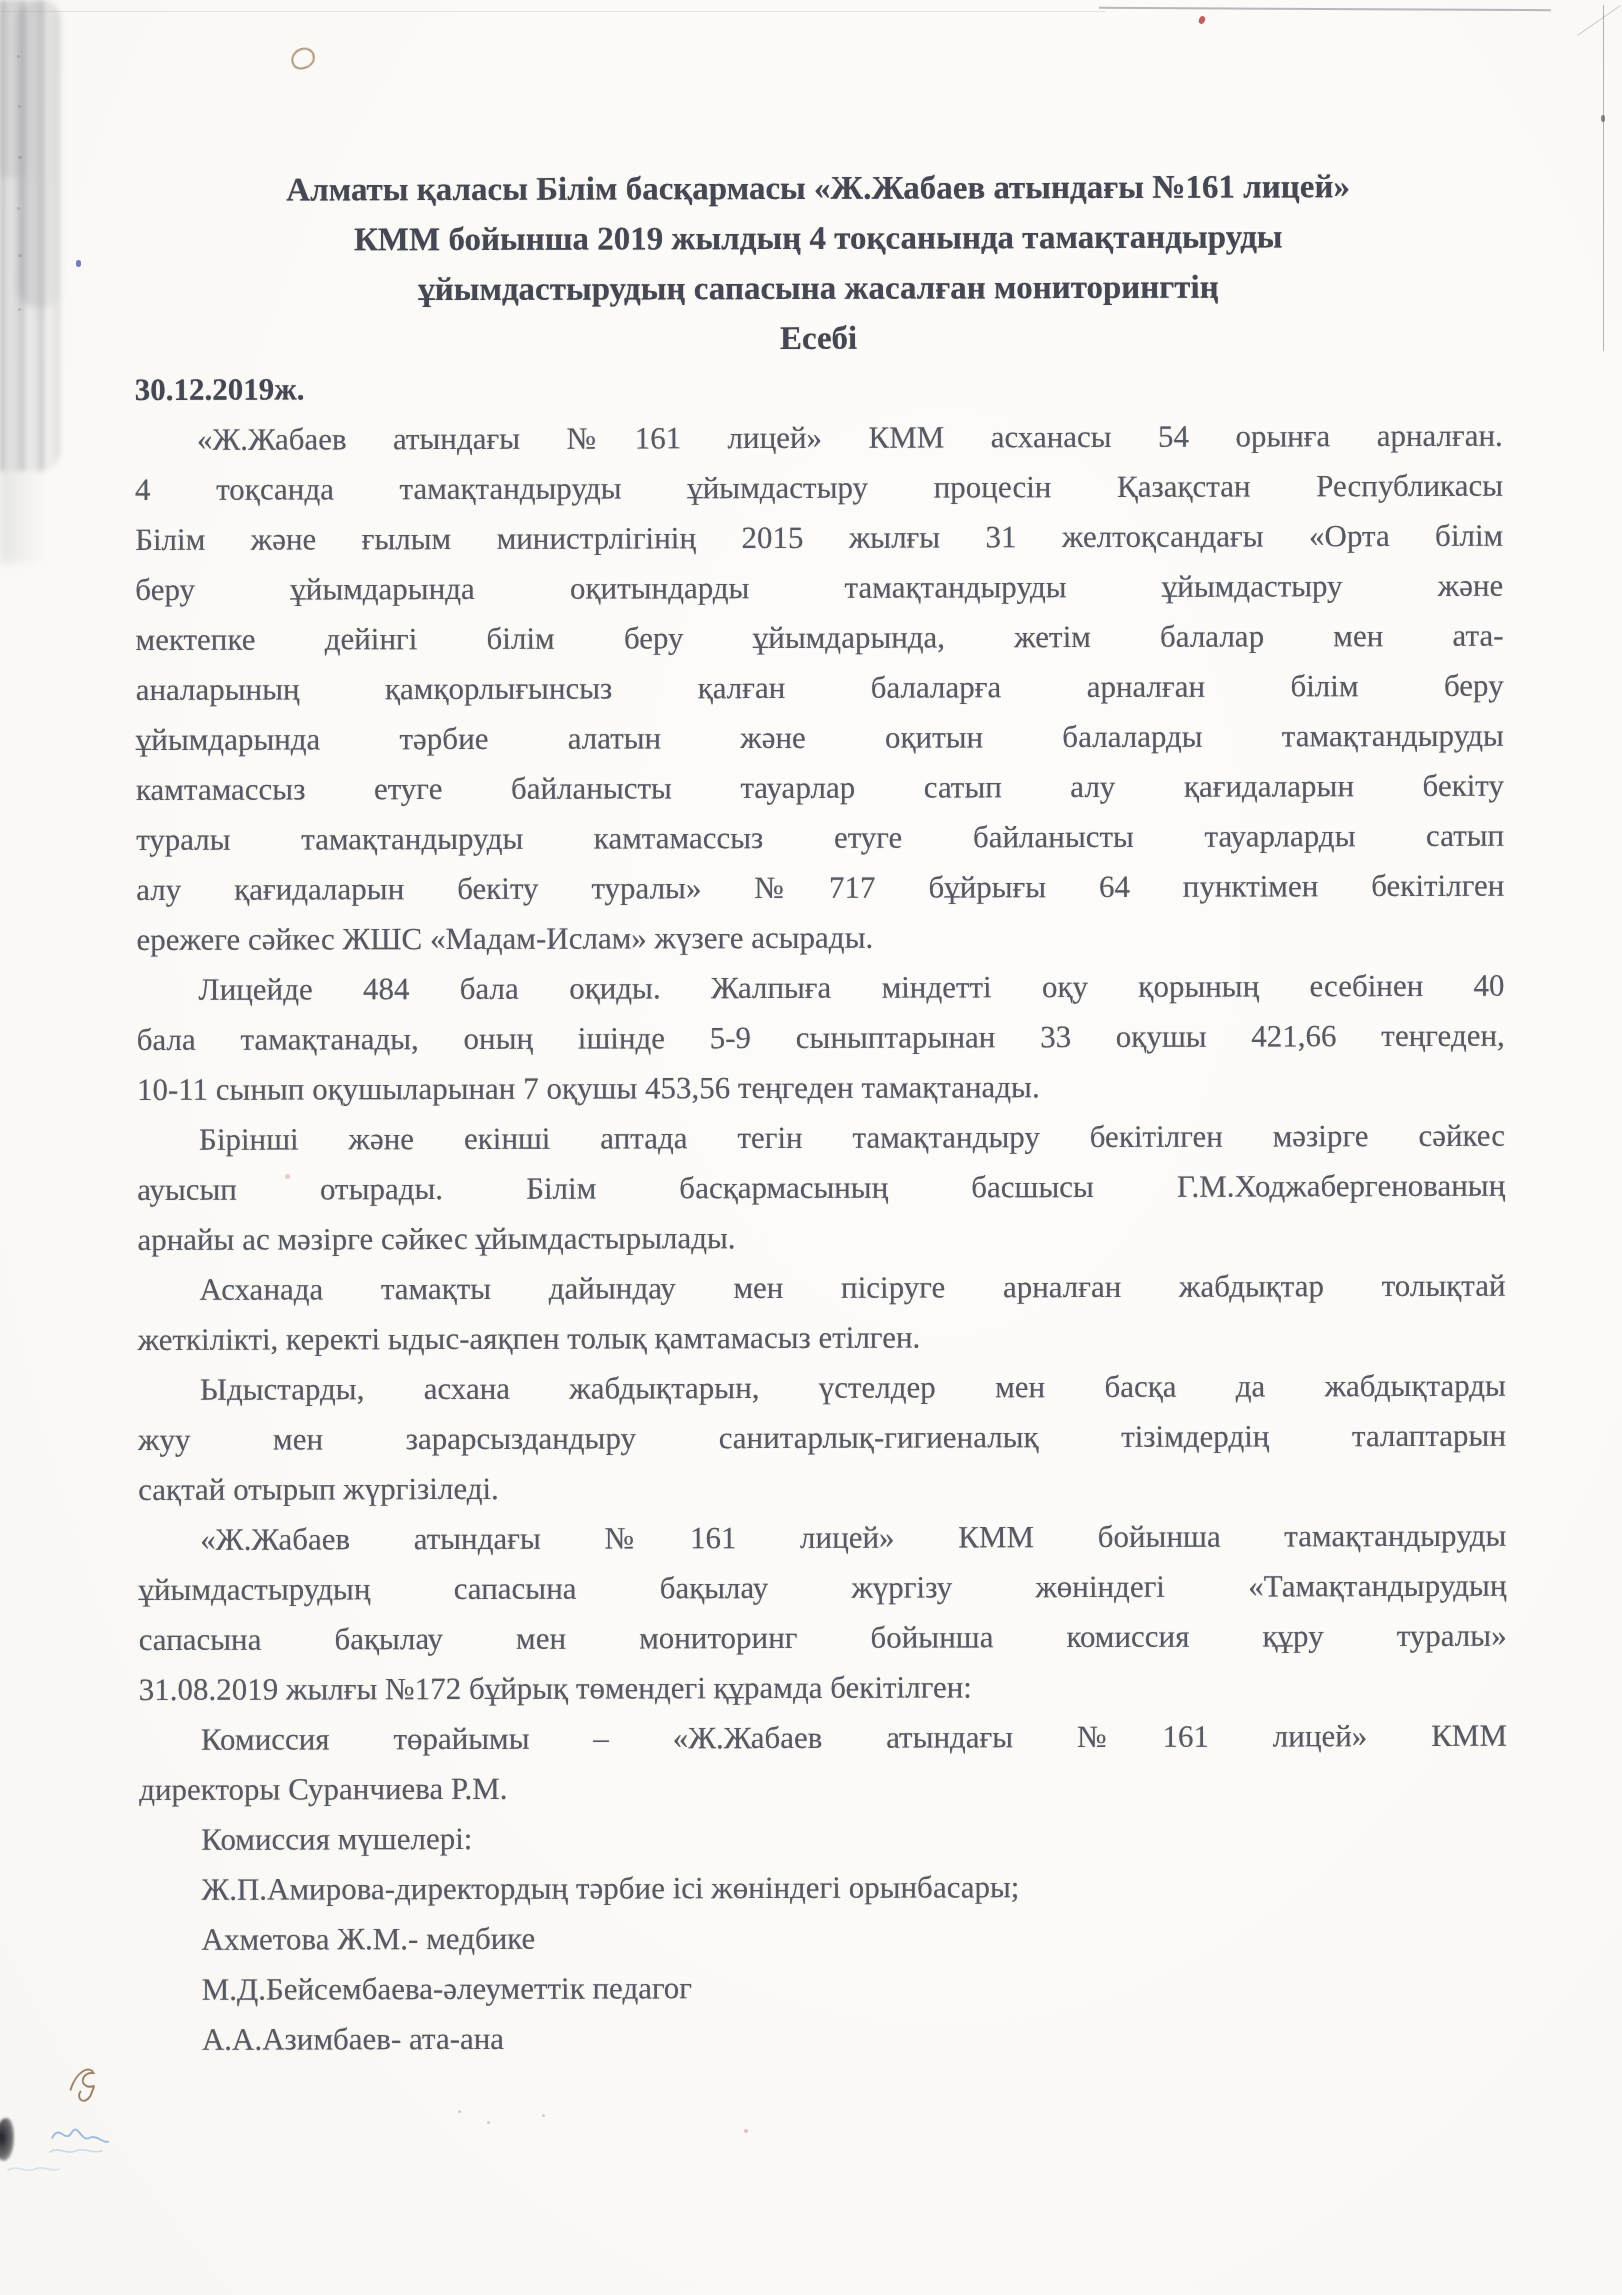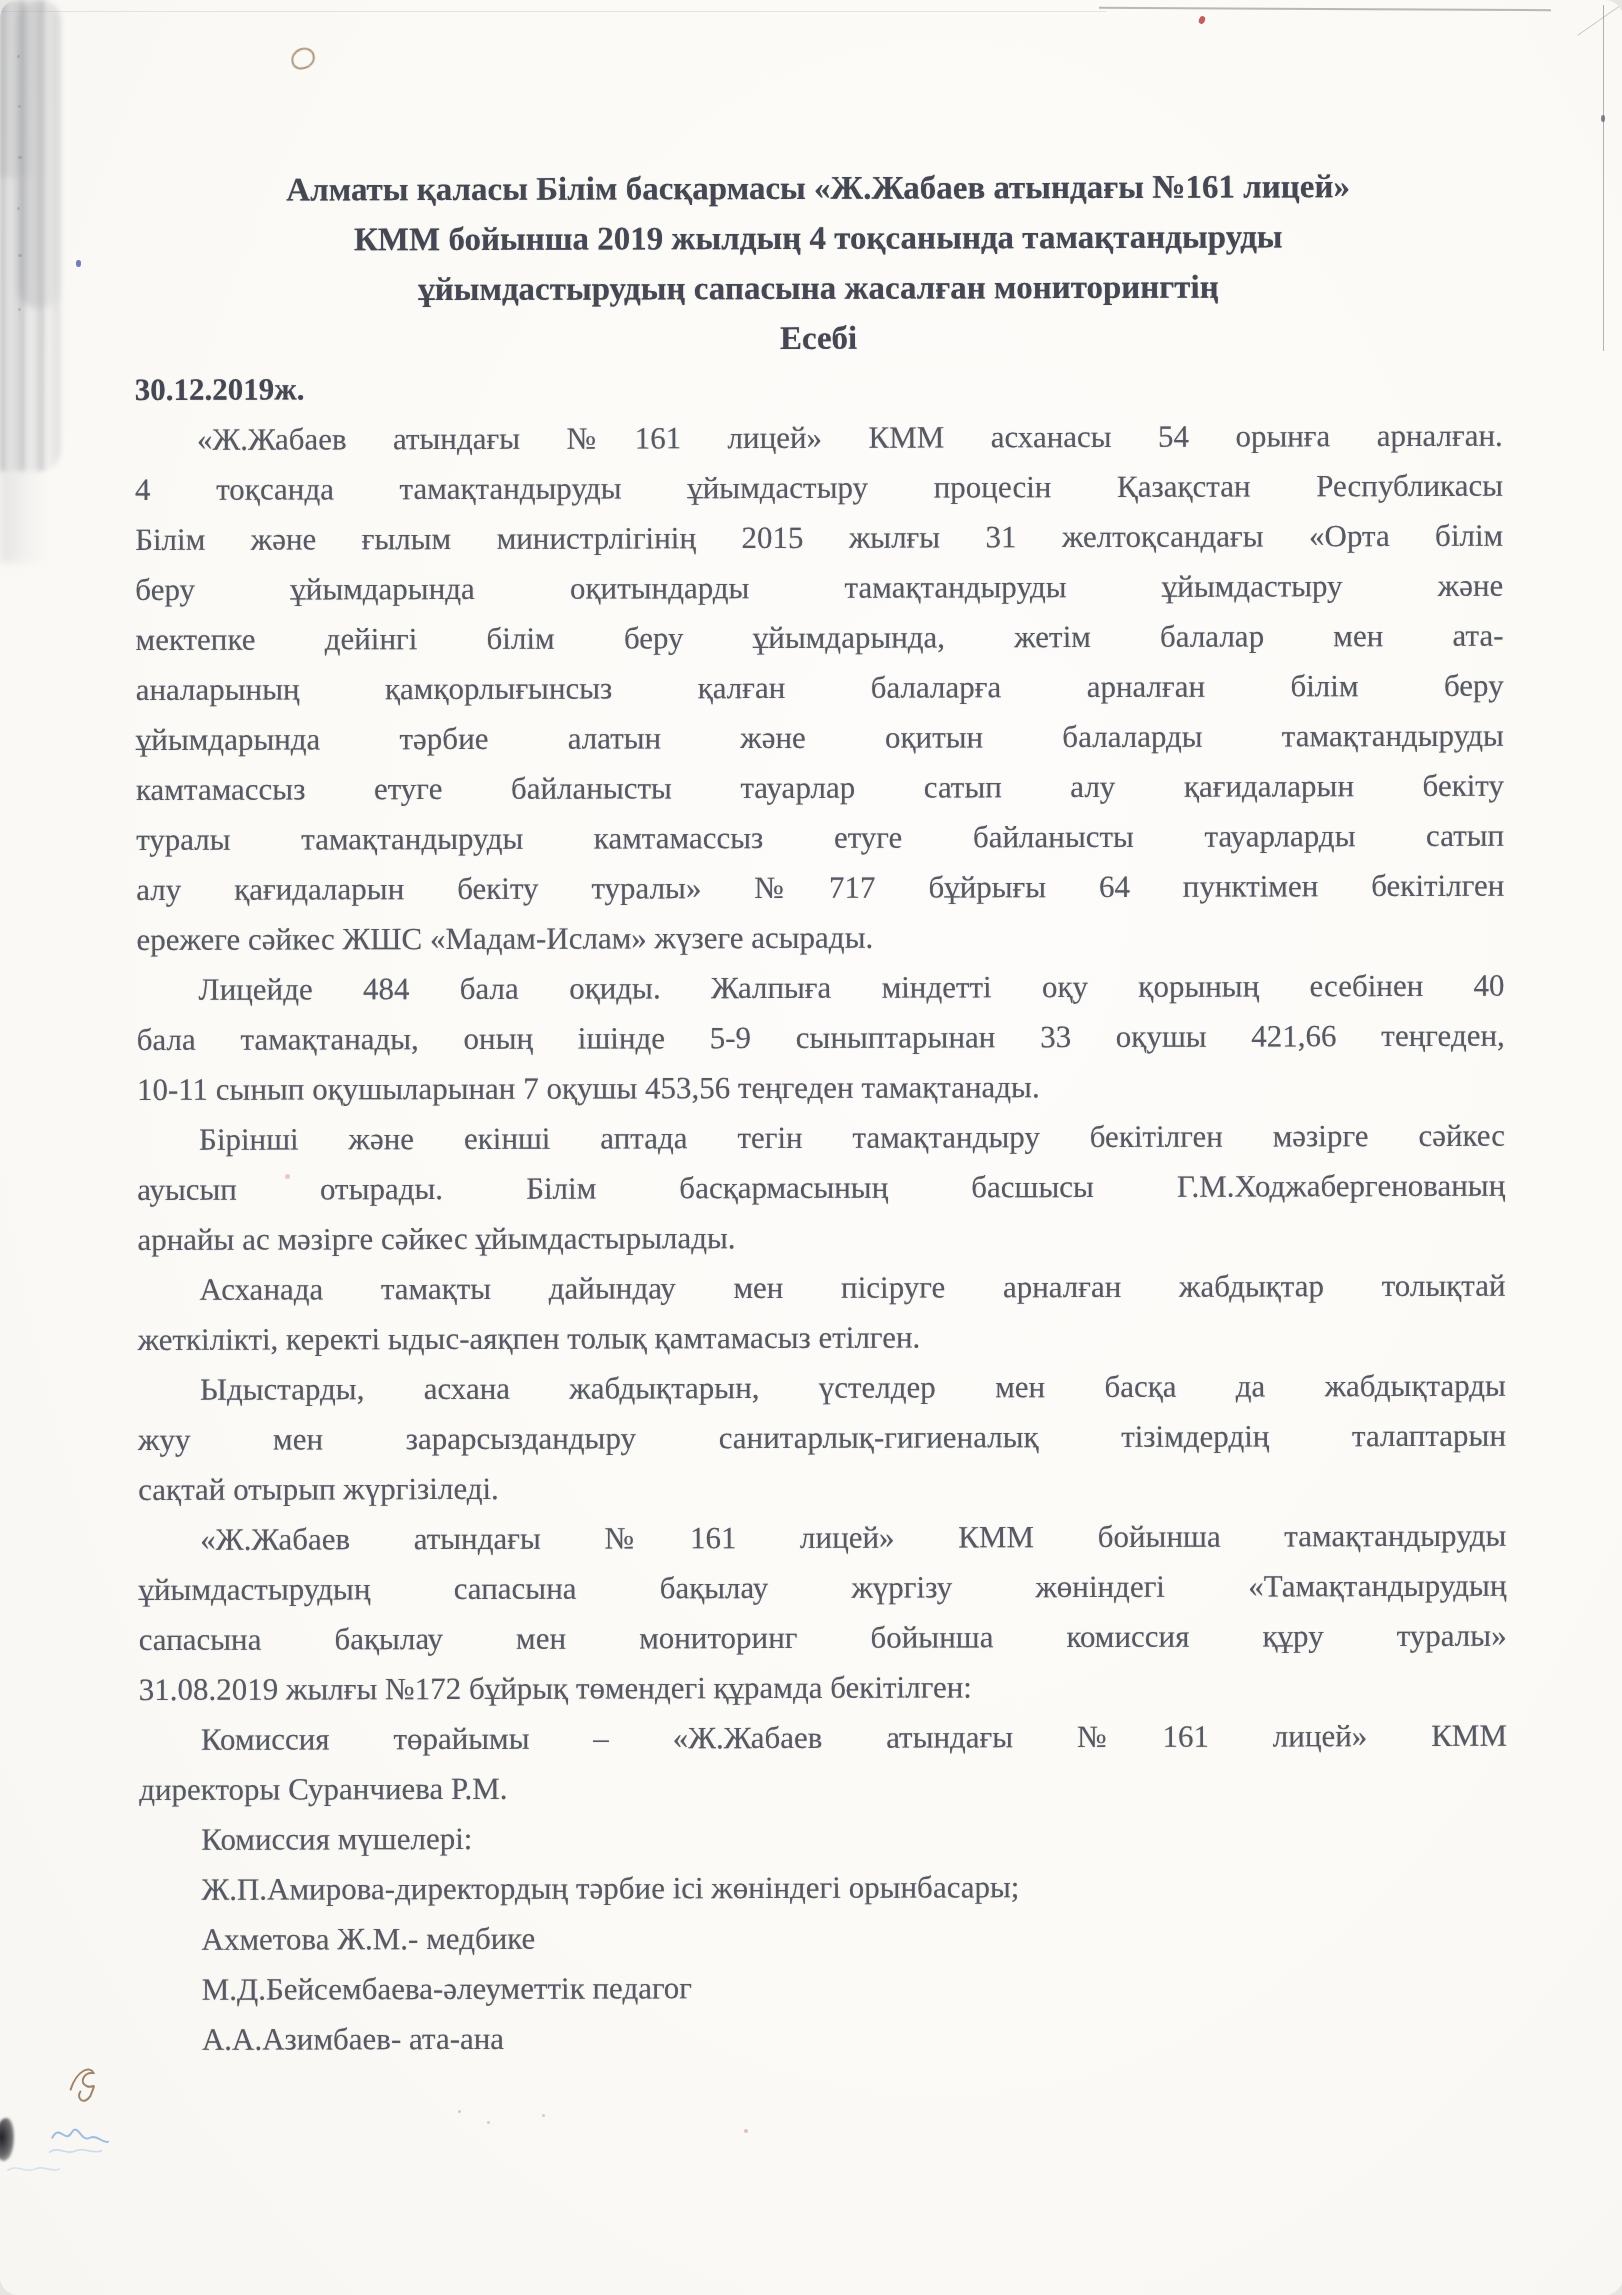--- a/index.html
+++ b/index.html
@@ -5,21 +5,20 @@
   html, body { margin: 0; padding: 0; }
   body { width: 1623px; height: 2295px; background: #e8e6e2; }
 
   .page {
     position: relative;
     width: 1623px;
     height: 2295px;
     overflow: hidden;
     background:
       radial-gradient(ellipse at 58% 38%, #fdfcfa 0%, #fbfaf7 55%, #f7f6f2 100%);
-    border-radius: 18px;
   }
 
   
   .textblock {
     position: absolute;
     left: 134px;
     top: 165px;
     width: 1368px;
     font-family: "Liberation Serif", "DejaVu Serif", serif;
     font-size: 31px;

